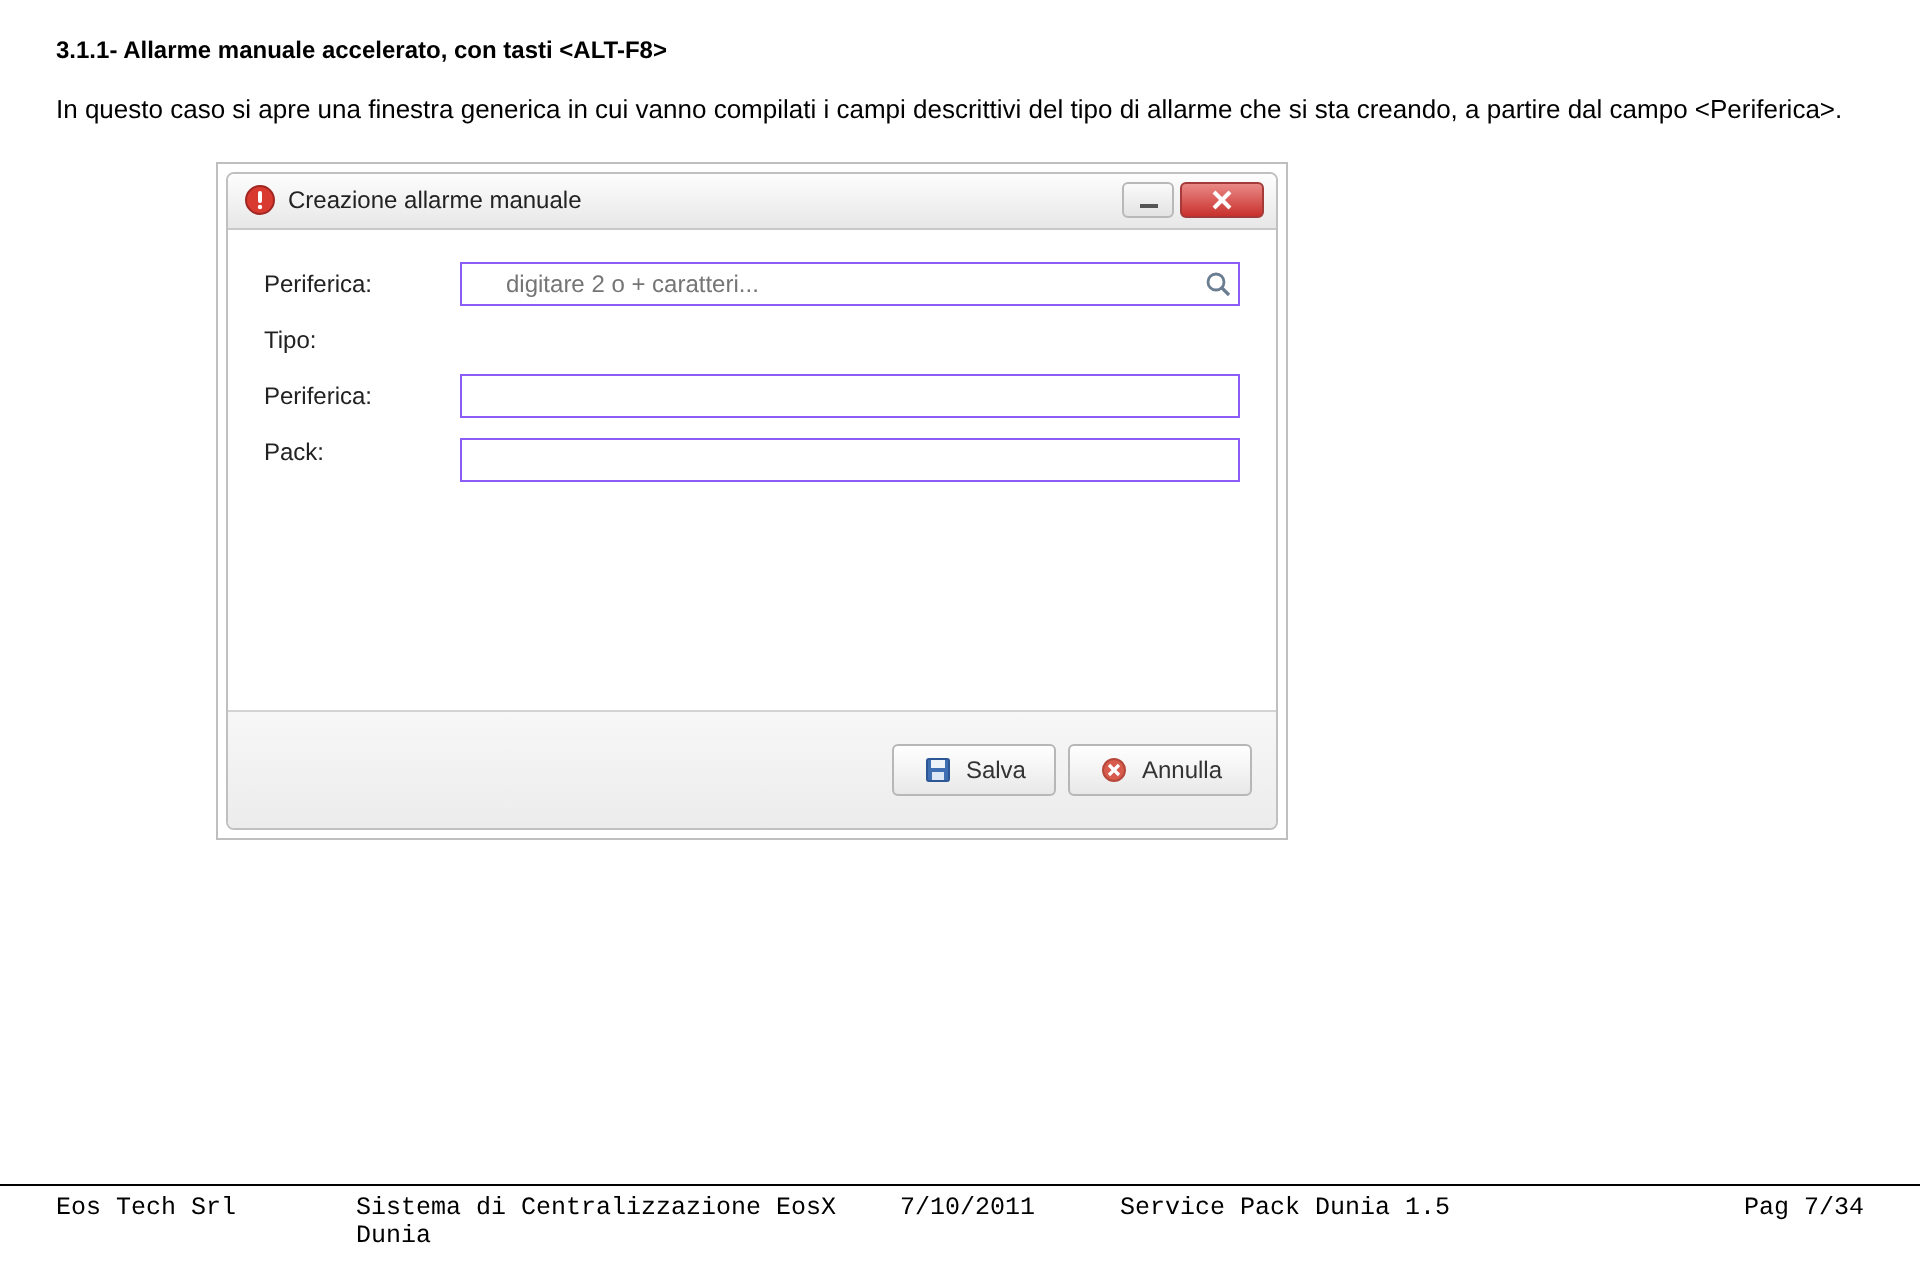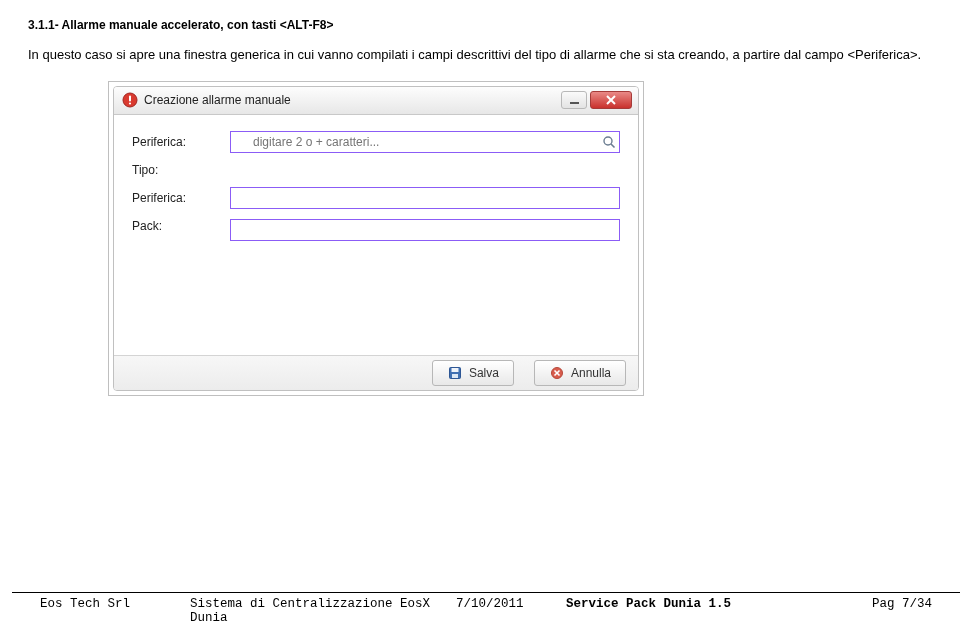--- a/index.html
+++ b/index.html
@@ -129,56 +129,56 @@
     width: 16px; height: 16px;
     display:inline-flex; align-items:center; justify-content:center;
     cursor:pointer;
   }
 
   .spacer { height: 96px; }
 
   .button-bar {
     border-top: 1px solid #d4d4d4;
     background: linear-gradient(#f7f7f7, #ececec);
-    padding: 4px 12px;
+    padding: 16px 12px;
     display: flex;
     justify-content: flex-end;
-    gap: 20px;
+    gap: 6px;
     align-items: flex-end;
   }
   .btn {
     display: inline-flex;
     align-items: center;
     gap: 6px;
     height: 26px;
     padding: 0 14px;
     border: 1px solid #b7b7b7;
     background: linear-gradient(#ffffff, #e8e8e8);
     border-radius: 3px;
     font-size: 12px;
     font-family: Tahoma, Verdana, sans-serif;
     color: #333;
     cursor: pointer;
   }
   .btn .btn-icon { width:16px; height:16px; display:inline-flex; align-items:center; justify-content:center; }
 
   .footer {
     position: absolute;
-    left: 12px; right: 0; bottom: 6px;
+    left: 0; right: 0; bottom: 6px;
     border-top: 1px solid #000;
     padding: 4px 28px 0 28px;
     display: flex;
     font-family: "Courier New", monospace;
     font-size: 12.5px;
     color: #000;
   }
   .footer .f1 { width: 150px; }
   .footer .f2 { flex: 1; }
   .footer .f3 { width: 110px; }
-  .footer .f4 { flex: 1; font-weight: bold; }
+  .footer .f4 { flex: 1; }
   .footer .f5 { text-align: right; width: 100px; }
 </style>
 </head>
 <body>
 
 <div class="page">
   <div class="heading2">3.1.1-  Allarme manuale accelerato, con tasti &lt;ALT-F8&gt;</div>
   <p class="para">In questo caso si apre una finestra generica in cui vanno compilati i campi descrittivi del tipo di allarme che si sta creando, a partire dal campo &lt;Periferica&gt;.</p>
 
   <div class="dialog-outer">

